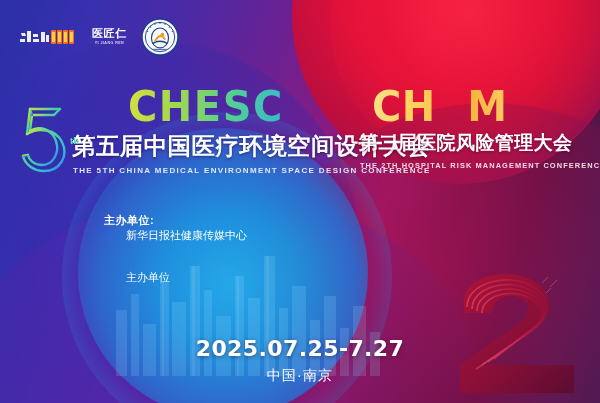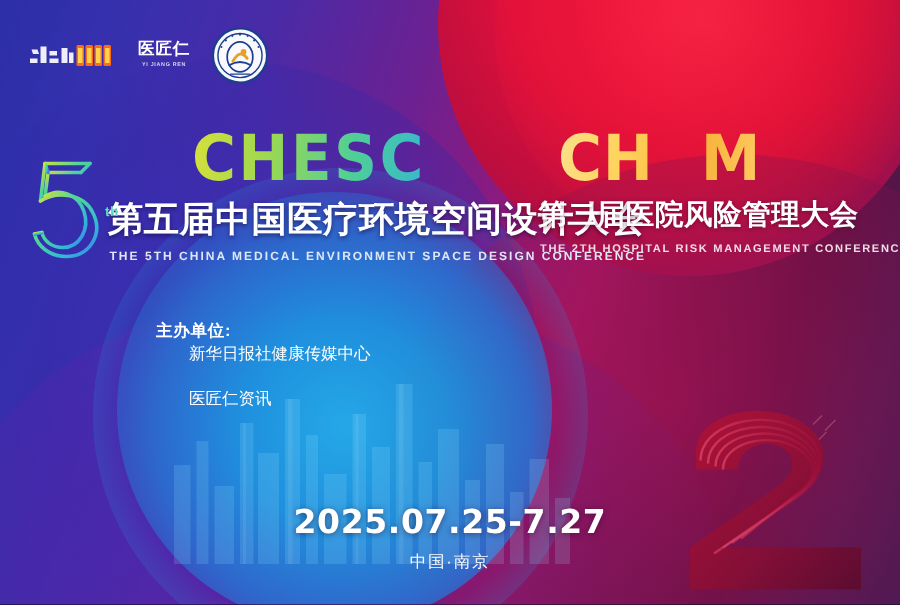--- a/index.html
+++ b/index.html
@@ -243,21 +243,21 @@
     flex-direction: column;
   }
   .org-label {
     font-size: 11px;
     font-weight: 700;
     letter-spacing: .5px;
     white-space: nowrap;
     padding-top: 1px;
   }
   .org-col {
-    display: flex; flex-direction: column; gap: 15px;
+    display: flex; flex-direction: column; gap: 27px;
     font-size: 11px;
     font-weight: 400;
     white-space: nowrap;
   }
   .org-col-1 { margin-left: 22px; }
   .org-col-2 { margin-left: 38px; }
   .org-col-2 .item { color: #ffffff; }
 
   
   .date-block {
@@ -270,21 +270,21 @@
   .date-main {
     font-size: 22px;
     font-weight: 700;
     color: #ffffff;
     letter-spacing: .4px;
     font-family: "DejaVu Sans", sans-serif;
     text-shadow: 0 1px 4px rgba(40,6,40,.5);
   }
   .date-sub {
     margin-top: 6px;
-    font-size: 11px;
+    font-size: 14px;
     font-weight: 400;
     color: #ffffff;
     letter-spacing: 1.2px;
   }
 </style>
 </head>
 <body>
 
 <div id="poster">
 
@@ -448,21 +448,21 @@
       <div class="cn-title-r">第二届医院风险管理大会</div>
       <div class="en-title-r">THE 2TH HOSPITAL RISK MANAGEMENT CONFERENCE</div>
     </div>
   </div>
 
   <div class="organizers">
     <div class="org-label">主办单位:</div>
 
     <div class="org-col org-col-1">
       <div class="item">新华日报社健康传媒中心</div>
-      <div class="item">医匠仁资讯</div>
+      <div class="item">主办单位</div>
     </div>
 
   </div>
 
   <div class="date-block">
     <div class="date-main">2025.07.25-7.27</div>
     <div class="date-sub">中国·南京</div>
   </div>
 
 </div>

